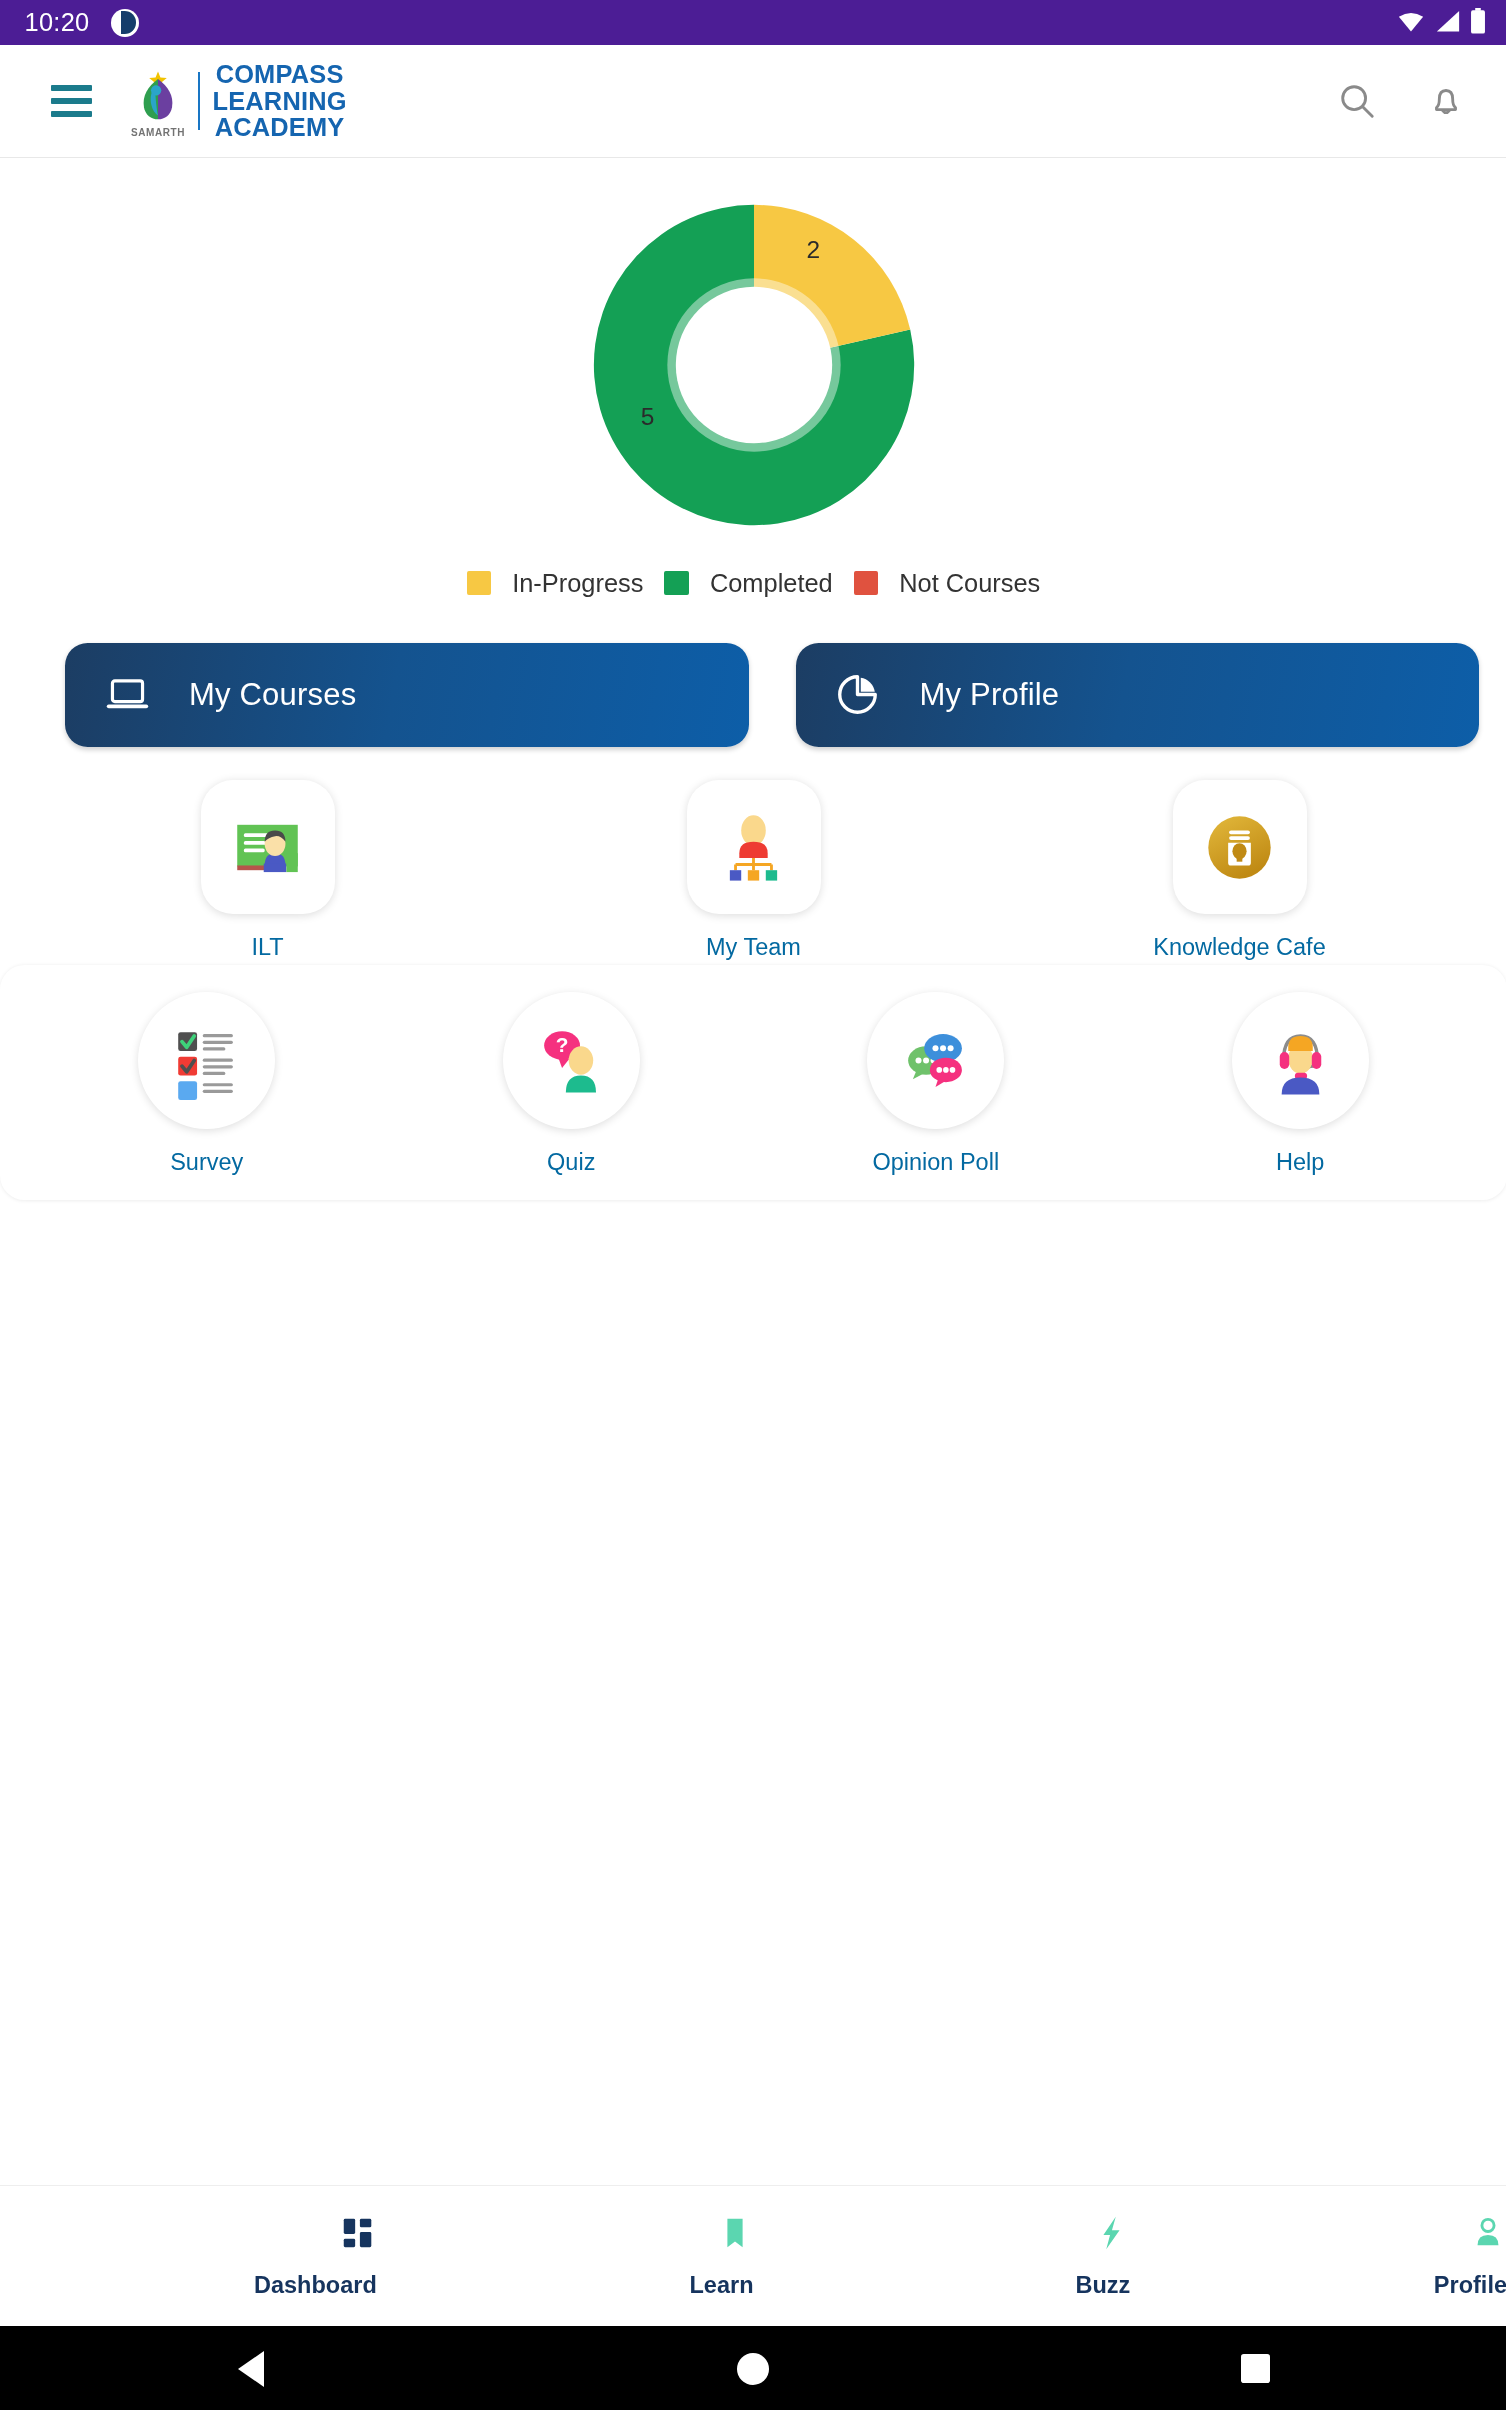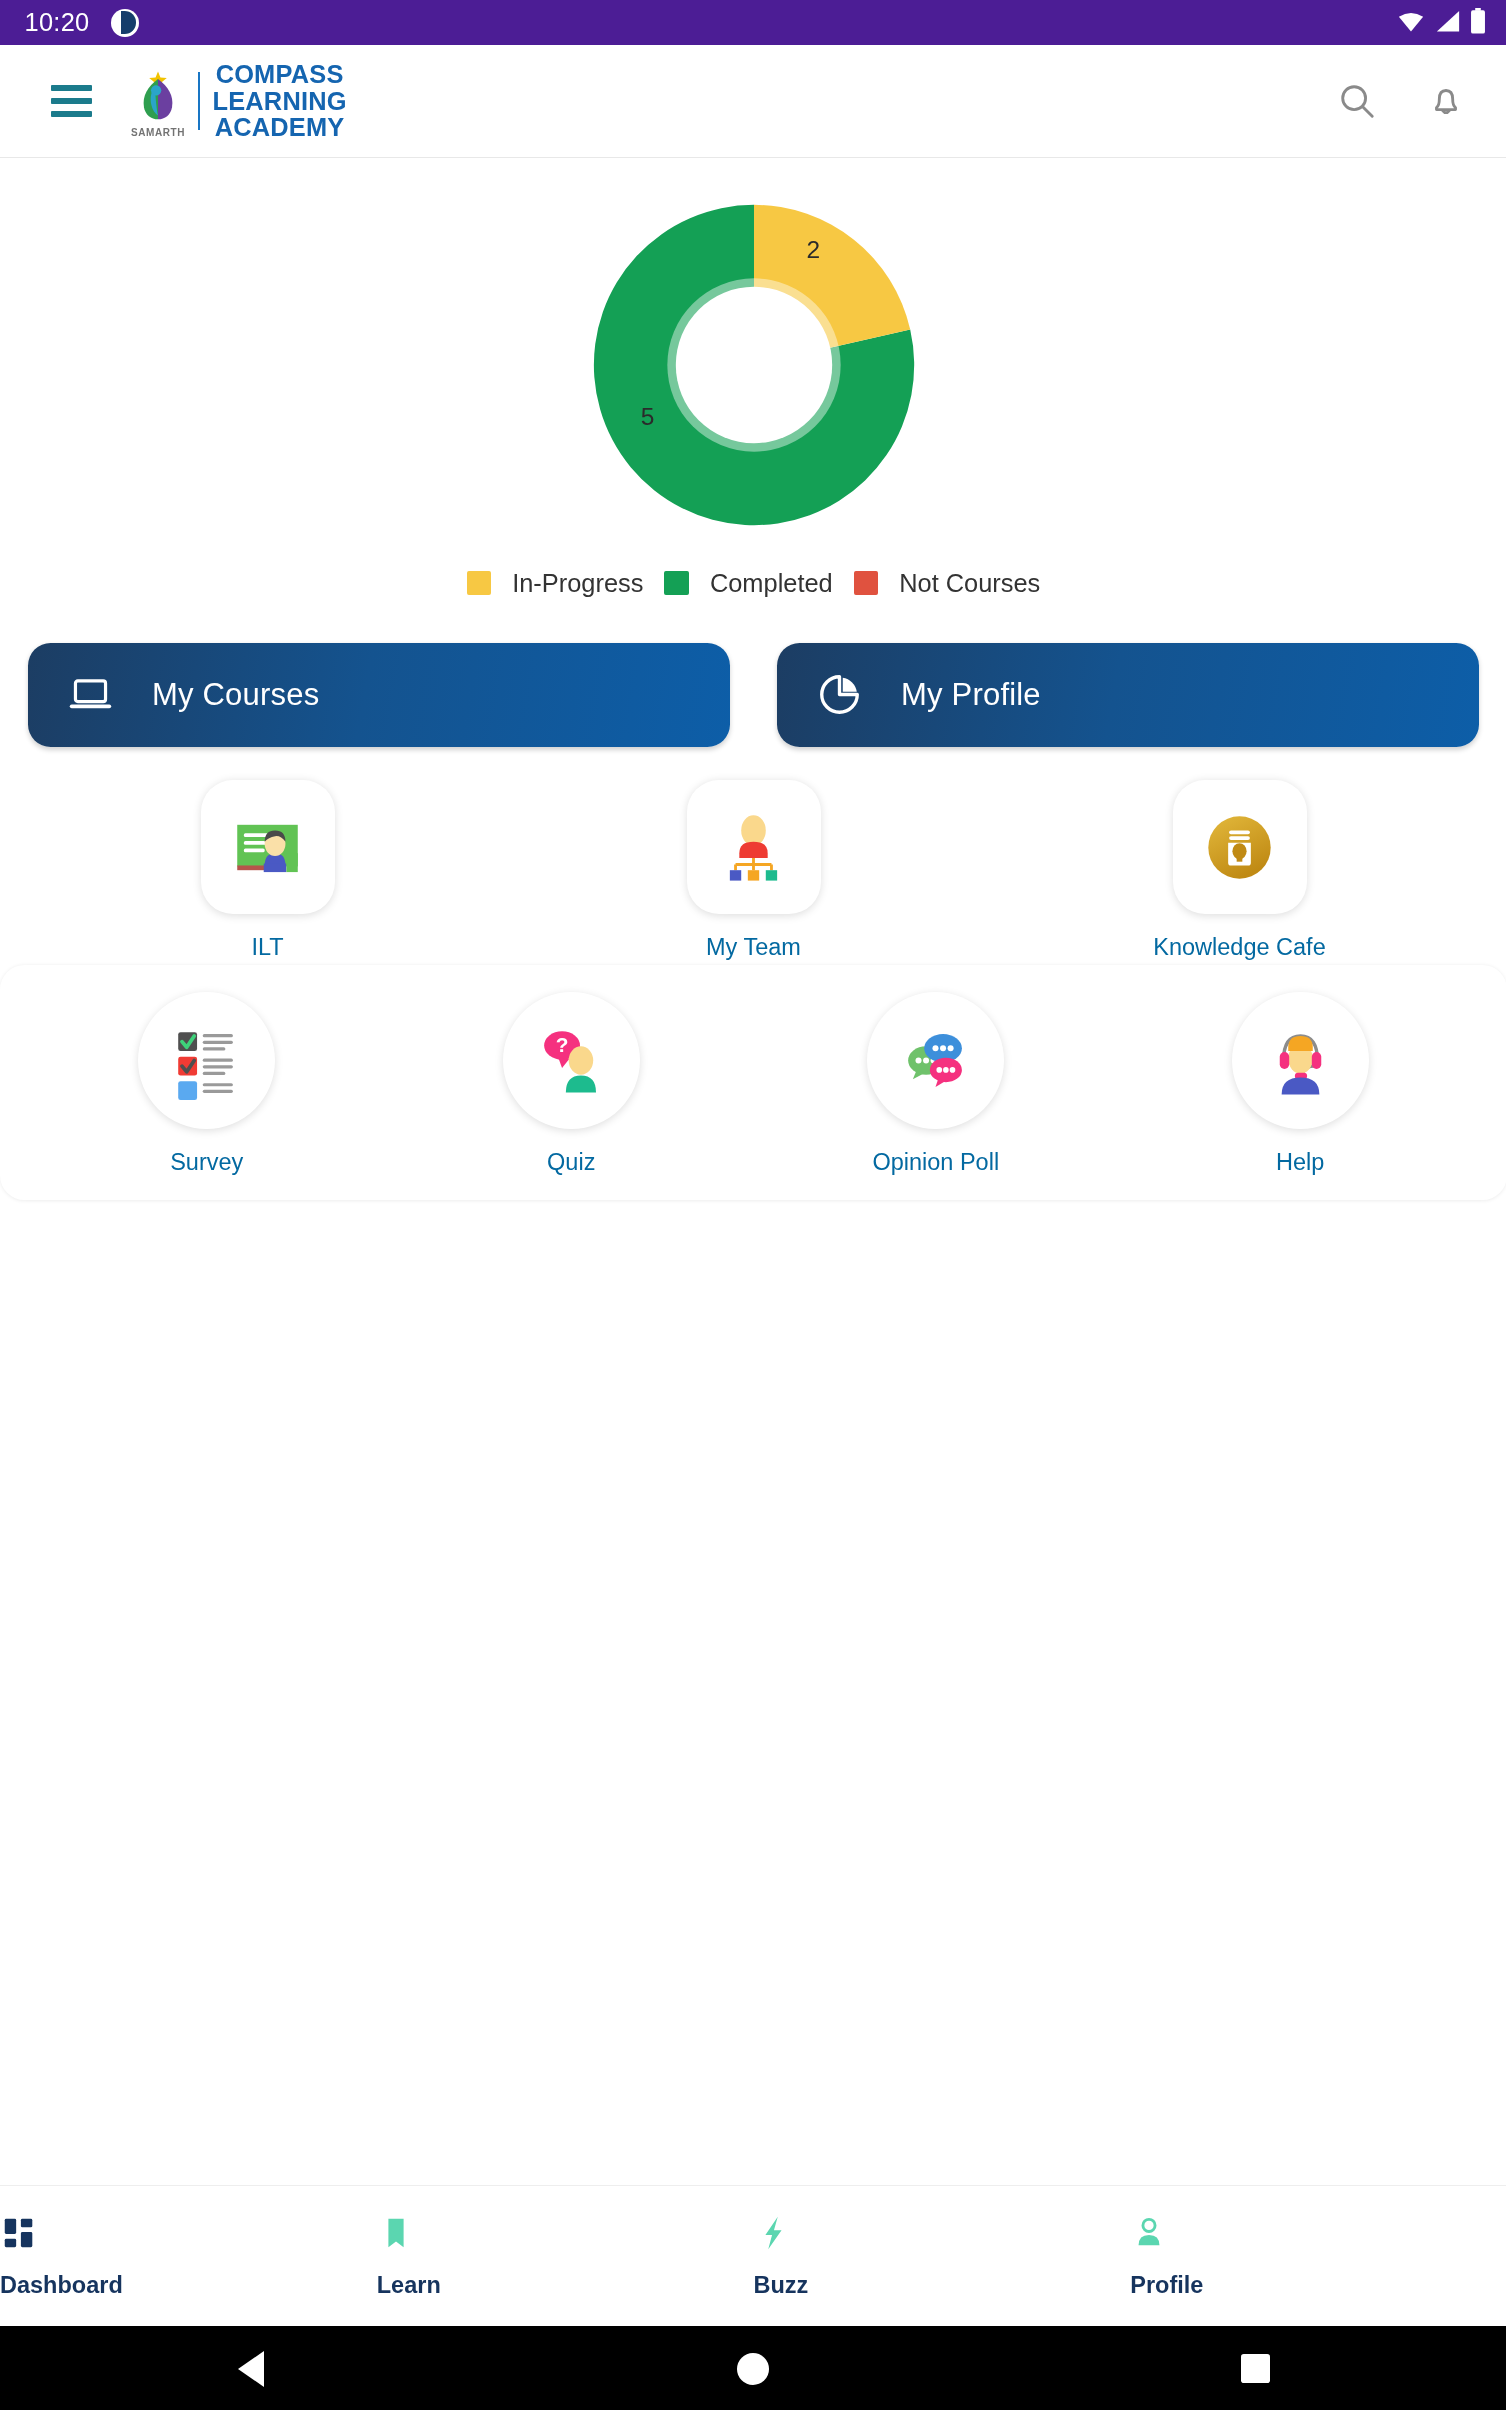--- a/index.html
+++ b/index.html
@@ -135,20 +135,21 @@
     display: flex; align-items: center; justify-content: center; gap: 21px;
   }
   .legend-item { display: flex; align-items: center; gap: 21px; }
   .legend-swatch { width: 24.5px; height: 24.5px; border-radius: 1.9px; flex: 0 0 auto; }
   .legend-text { font-size: 25.4px; color: #333333; white-space: nowrap; }
 
   
   .primary-row {
     display: flex; gap: 47px;
     padding: 45px 28px 0 28px;
+    margin-left: 37px;
   }
   .primary-btn {
     flex: 1 1 0;
     height: 104px;
     border-radius: 22.6px;
     background: linear-gradient(100deg, #1c3d63 0%, #14538f 48%, #0d5ea8 100%);
     display: flex; align-items: center;
     cursor: pointer;
     box-shadow: 0 2.8px 5.6px rgba(0,0,0,0.18);
     overflow: hidden;
@@ -201,21 +202,21 @@
   .bottom-nav {
     height: 141px;
     background: #ffffff;
     border-top: 0.9px solid #eeeeee;
     display: flex;
     align-items: center;
     flex: 0 0 auto;
   }
   .nav-item {
     flex: 1 1 0;
-    display: flex; flex-direction: column; align-items: flex-start; gap: 17px;
+    display: flex; flex-direction: column; align-items: flex-end; gap: 17px;
     cursor: pointer;
   }
   .nav-label { font-size: 23.5px; color: #16345e; font-weight: bold; }
 
   
   .system-nav {
     height: 85px;
     background: #000000;
     display: flex; align-items: center; justify-content: space-around;
     flex: 0 0 auto;

